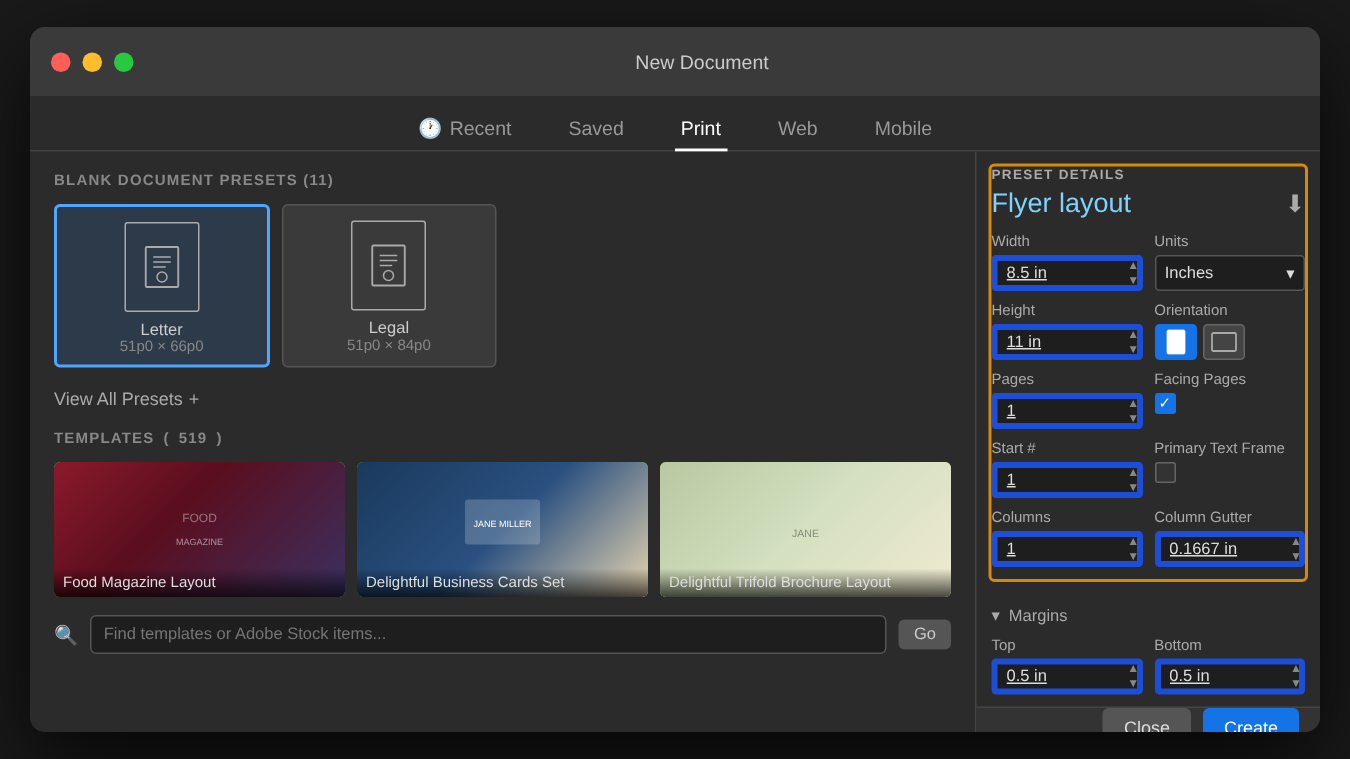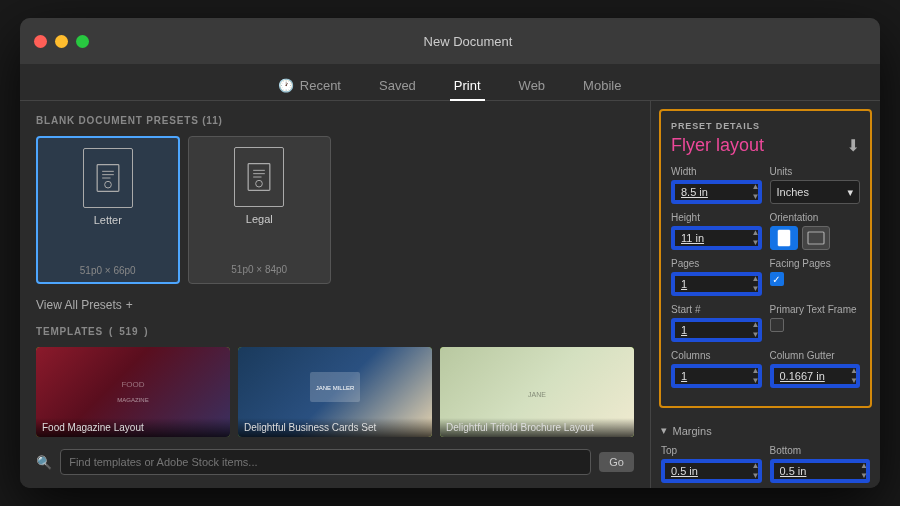--- a/index.html
+++ b/index.html
@@ -135,21 +135,20 @@
       stroke-width: 1.5;
     }
     .preset-name {
       color: #ccc;
       font-size: 11px;
       text-align: center;
     }
     .preset-size {
       color: #888;
       font-size: 10px;
-      margin-top: 39px;
     }
     .view-all {
       color: #999;
       font-size: 12px;
       margin-bottom: 14px;
       display: flex;
       align-items: center;
       gap: 4px;
       cursor: pointer;
     }
@@ -231,39 +230,38 @@
       background: #2b2b2b;
       border-left: 1px solid #444;
       display: flex;
       flex-direction: column;
       flex-shrink: 0;
     }
     .preset-details-box {
       margin: 8px;
       border: 2px solid #d4890a;
       border-radius: 4px;
-      padding: 10px;
       background: #2b2b2b;
     }
     .preset-details-label {
       color: #aaa;
       font-size: 9px;
       font-weight: 600;
       letter-spacing: 0.1em;
       text-transform: uppercase;
       margin-bottom: 4px;
     }
     .preset-title-row {
       display: flex;
       align-items: center;
       justify-content: space-between;
       margin-bottom: 10px;
     }
     .preset-title {
-      color: #ec4899;
+      color: #7dd3fc;
       font-size: 18px;
       font-weight: 300;
       text-align: center;
     }
     .save-icon {
       color: #aaa;
       font-size: 16px;
       cursor: pointer;
     }
     .field-row {

